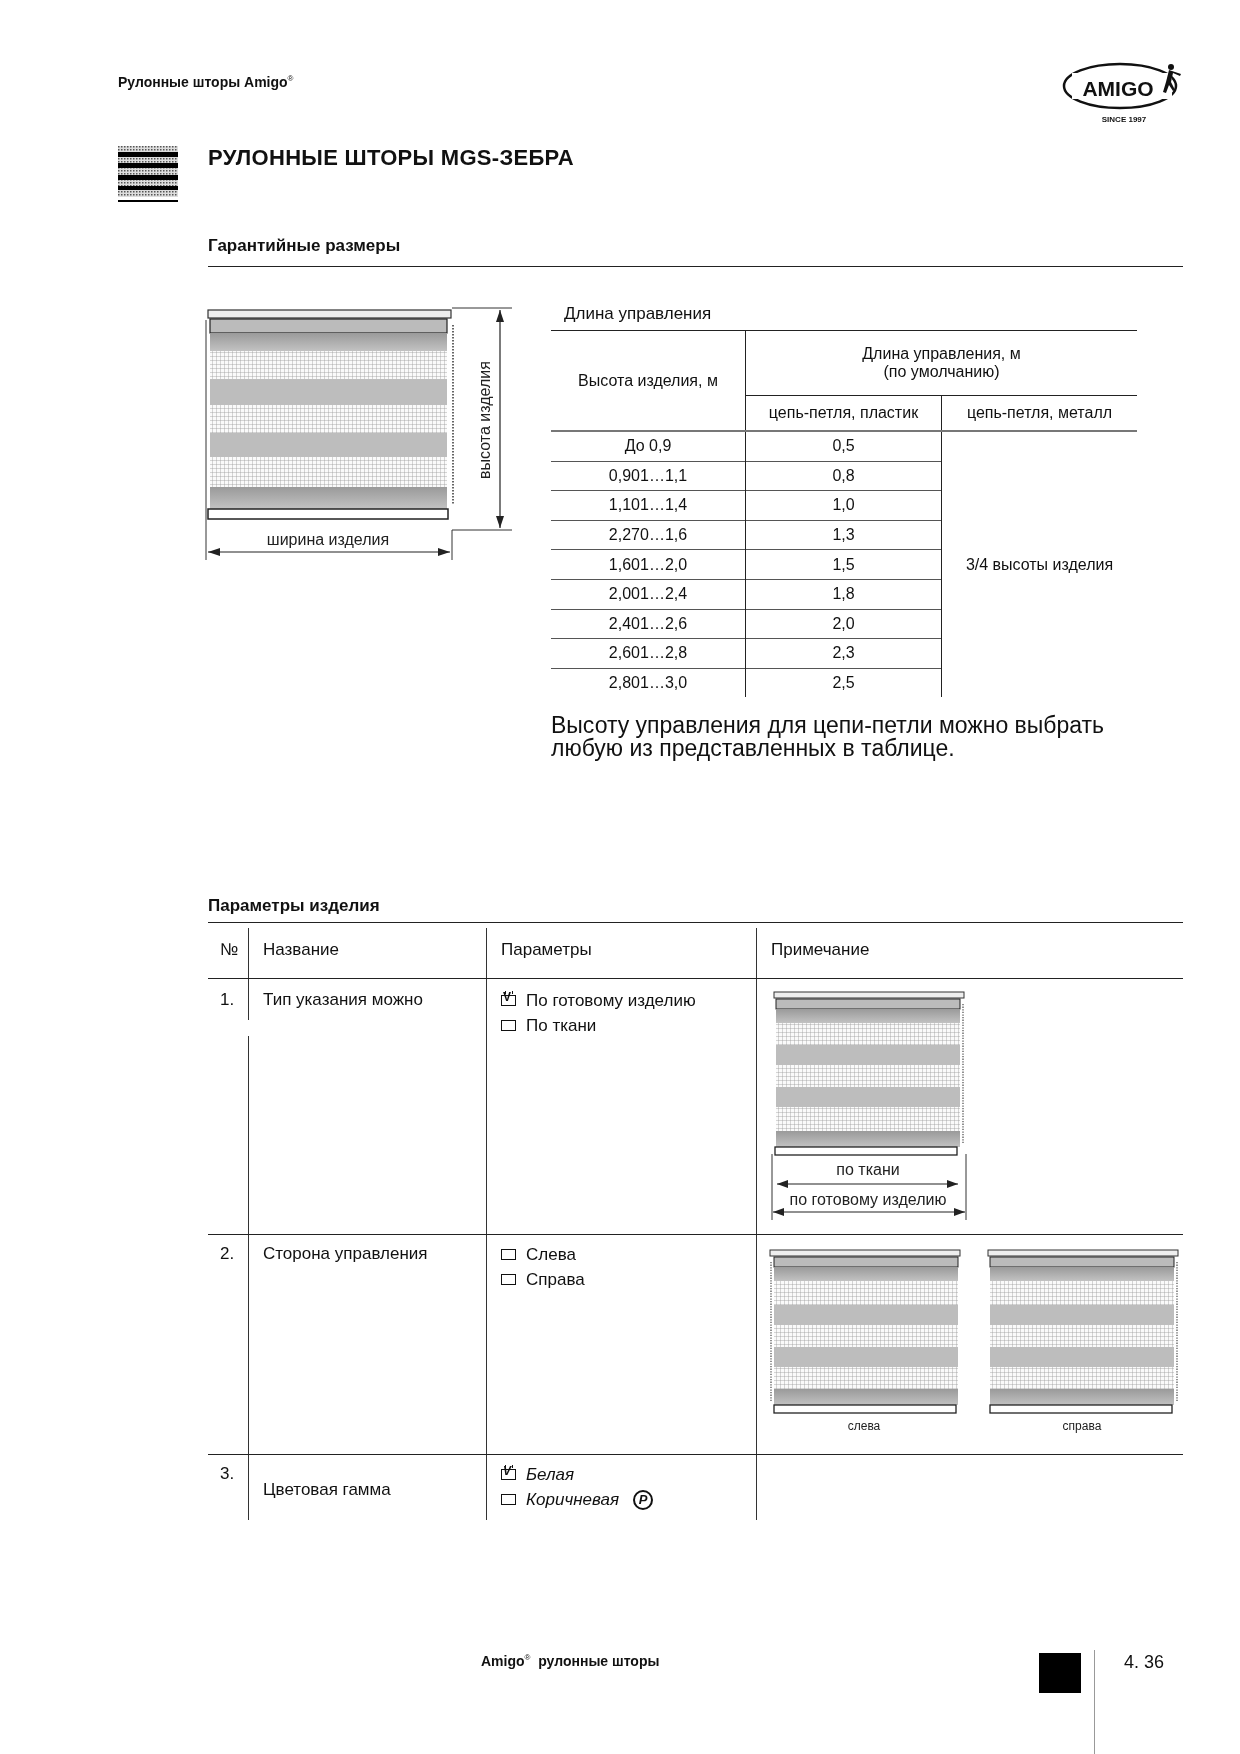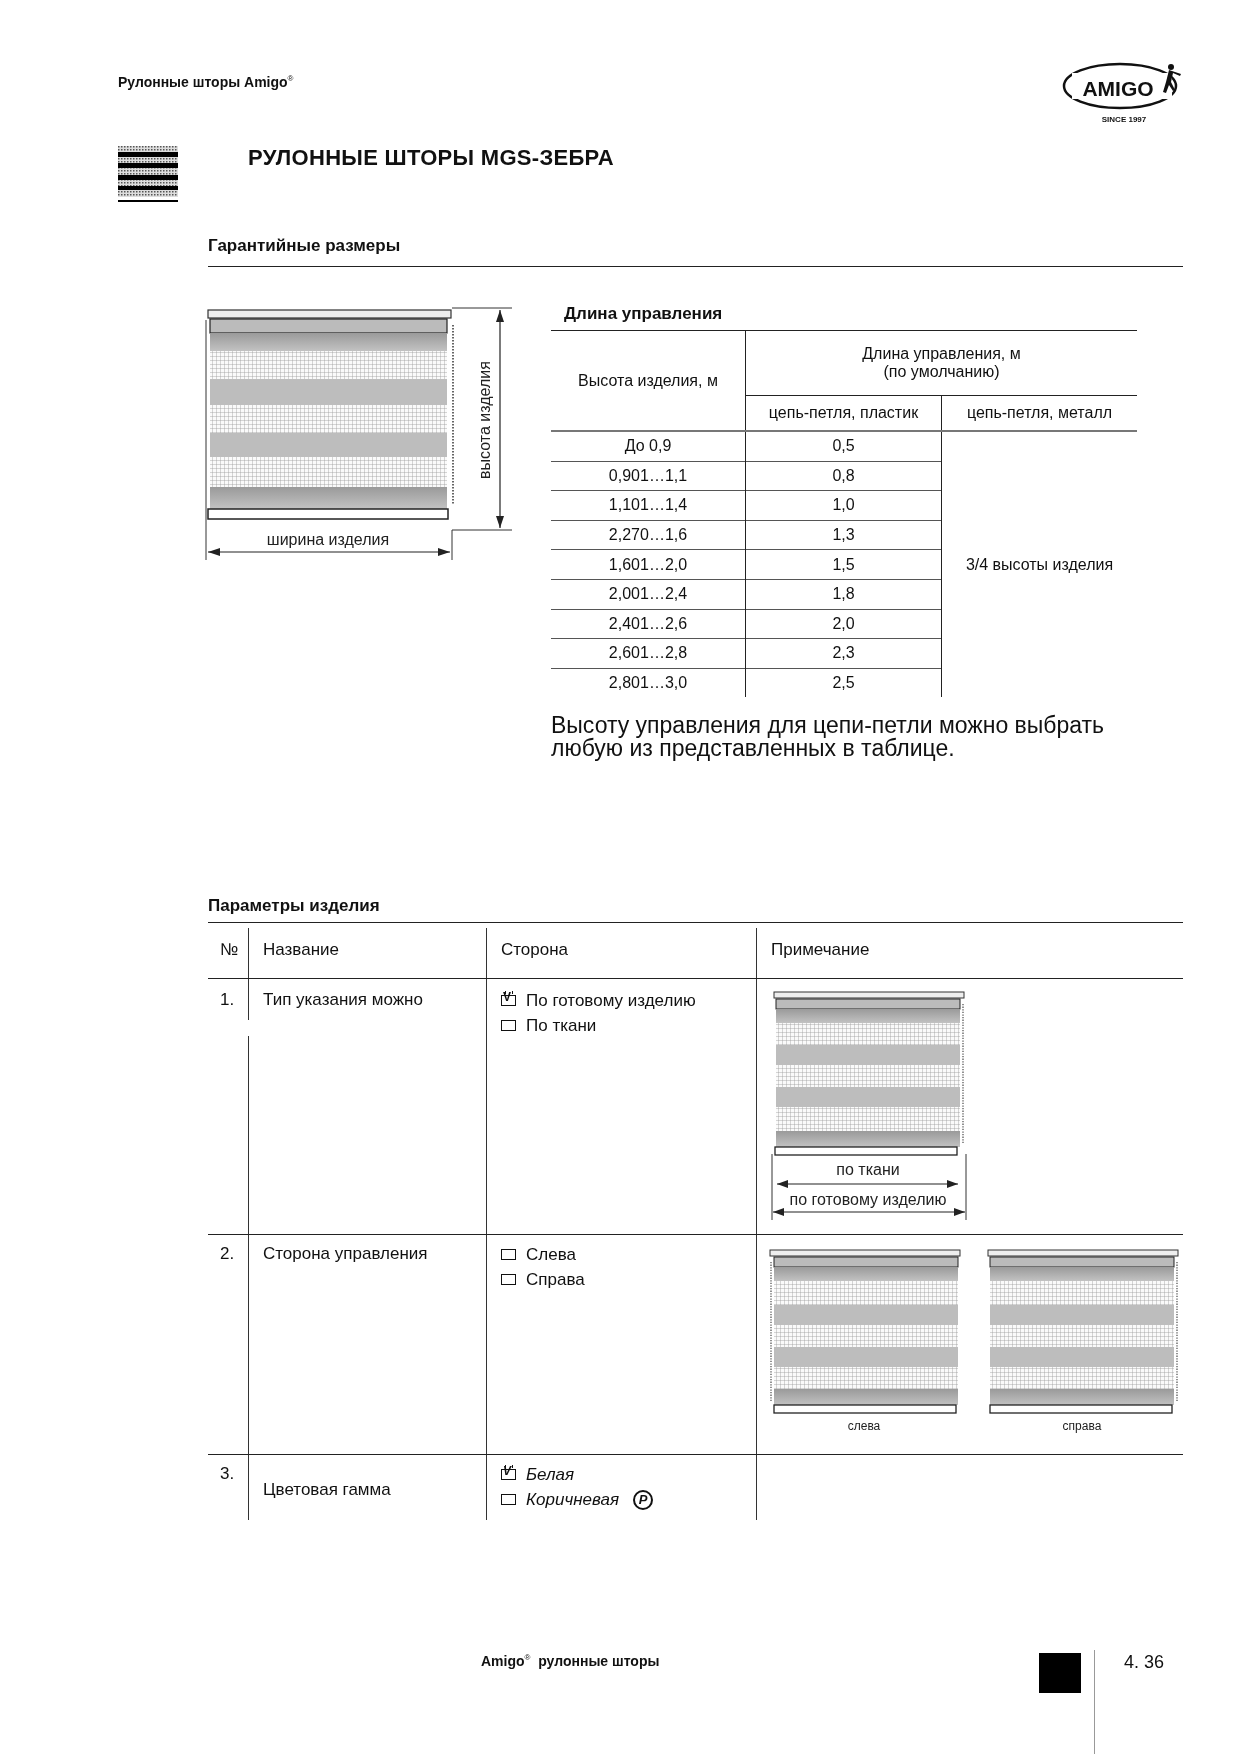--- a/index.html
+++ b/index.html
@@ -3,26 +3,26 @@
 <meta charset="utf-8">
 <style>
   html, body { margin: 0; padding: 0; background: #ffffff; }
   body { width: 1240px; height: 1754px; position: relative; overflow: hidden;
          font-family: "Liberation Sans", sans-serif; color: #111; }
   .abs { position: absolute; }
   .hdr-left { left: 118px; top: 74px; font-size: 14px; font-weight: bold; }
   .hdr-left sup { font-size: 8px; font-weight: normal; }
   .logo { left: 1062px; top: 58px; width: 122px; height: 70px; }
   .zebra-icon { left: 118px; top: 146px; width: 62px; height: 58px; }
-  .title { left: 208px; top: 145px; font-size: 22px; font-weight: bold; letter-spacing: 0.3px; margin-left: 40px; }
+  .title { left: 208px; top: 145px; font-size: 22px; font-weight: bold; letter-spacing: 0.3px; }
   .sect { left: 208px; font-size: 17px; font-weight: bold; }
   .rule { left: 208px; width: 975px; height: 0; border-top: 1.5px solid #222; }
 
   
-  .ctab-title { left: 564px; top: 304px; font-size: 17px; font-weight: bold; }
+  .ctab-title { left: 564px; top: 304px; font-size: 17px; font-weight: normal; }
   table.ctab { position: absolute; left: 551px; top: 330px; width: 586px; border-collapse: collapse;
                font-family: "Liberation Sans", sans-serif; font-size: 16px; }
   table.ctab td, table.ctab th { text-align: center; font-weight: normal; padding: 0; }
   table.ctab .hrow1 th { height: 64px; border-top: 1.5px solid #222; }
   table.ctab .hrow2 th { height: 34px; border-top: 1.5px solid #222; }
   table.ctab .c-height { width: 194px; border-right: 1.5px solid #222; line-height: 20px; }
   table.ctab .c-plast { width: 195px; border-right: 1.5px solid #222; }
   table.ctab tbody td { height: 28.6px; border-top: 1.5px solid #555; }
   table.ctab tbody tr:first-child td { border-top: 2.5px solid #777; }
   table.ctab .merged { border-top: 2.5px solid #777; vertical-align: middle; }
@@ -192,21 +192,21 @@
 
 <div class="abs ptab" style="height:600px;">
 
   <div class="pcol-line" style="left:40px; top:0; height:92px;"></div>
   <div class="pcol-line" style="left:40px; top:108px; height:484px;"></div>
   <div class="pcol-line" style="left:278px; top:0; height:592px;"></div>
   <div class="pcol-line" style="left:548px; top:0; height:592px;"></div>
 
   <div class="phead" style="left:12px;">№</div>
   <div class="phead" style="left:55px;">Название</div>
-  <div class="phead" style="left:293px;">Сторона</div>
+  <div class="phead" style="left:293px;">Параметры</div>
   <div class="phead" style="left:563px;">Примечание</div>
 
   <div class="prow-rule" style="top:50px;"></div>
   <div class="prow-rule" style="top:306px;"></div>
   <div class="prow-rule" style="top:526px;"></div>
 
   <div class="pcell" style="left:12px; top:62px;">1.</div>
   <div class="pcell" style="left:55px; top:62px;">Тип указания можно</div>
   <div class="pcell" style="left:293px; top:60px;">
     <div class="opt">

